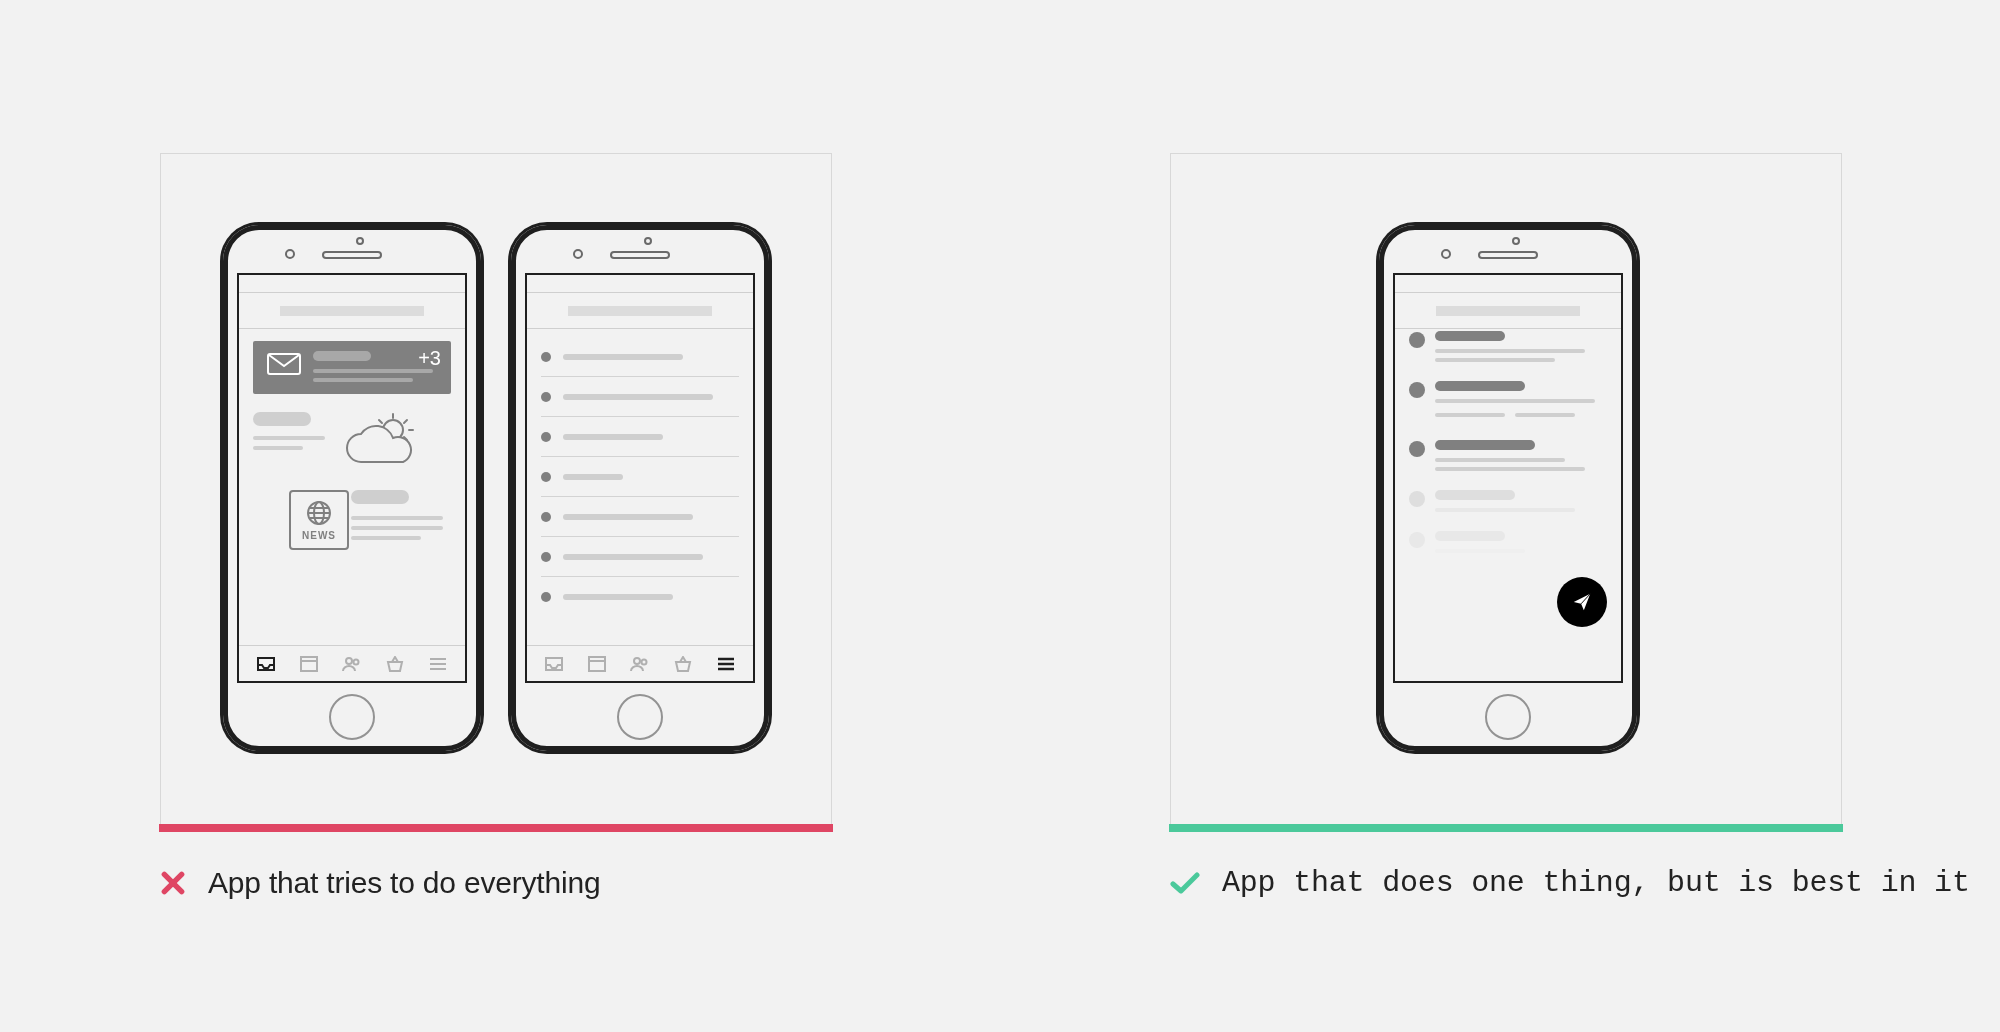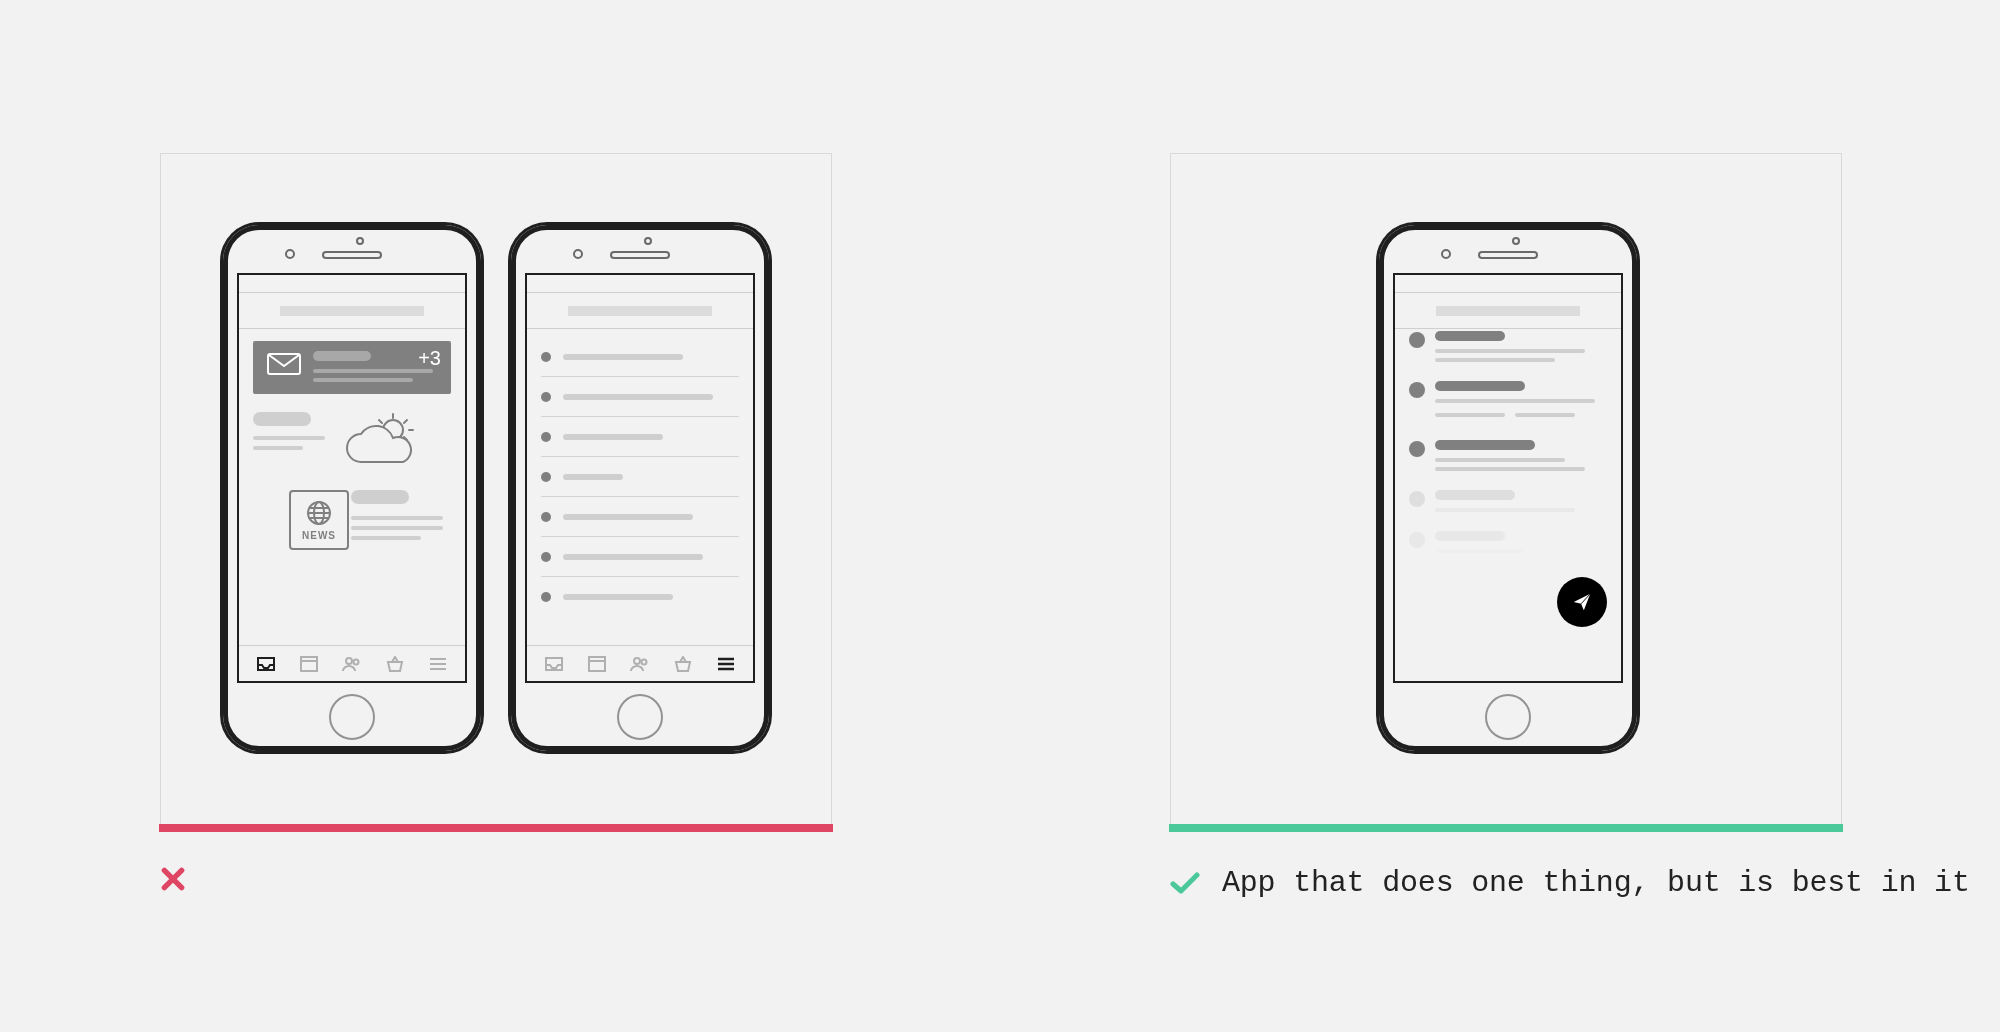--- a/index.html
+++ b/index.html
@@ -488,19 +488,20 @@
   </div>
 </div>
 
 <div class="underline ul-left"></div>
 <div class="underline ul-right"></div>
 
 <div class="caption cap-left">
   <svg width="26" height="26" viewBox="0 0 24 24">
     <path d="M4 4 L20 20 M20 4 L4 20" stroke="#df4664" stroke-width="5" stroke-linecap="round"></path>
   </svg>
+  <span>App that tries to do everything</span>
 </div>
 <div class="caption cap-right">
   <svg width="30" height="26" viewBox="0 0 30 24">
     <path d="M3 13 L11 20 L27 4" fill="none" stroke="#4bc99b" stroke-width="5" stroke-linecap="round" stroke-linejoin="round"></path>
   </svg>
   <span>App that does one thing, but is best in it</span>
 </div>
 
 </body></html>

